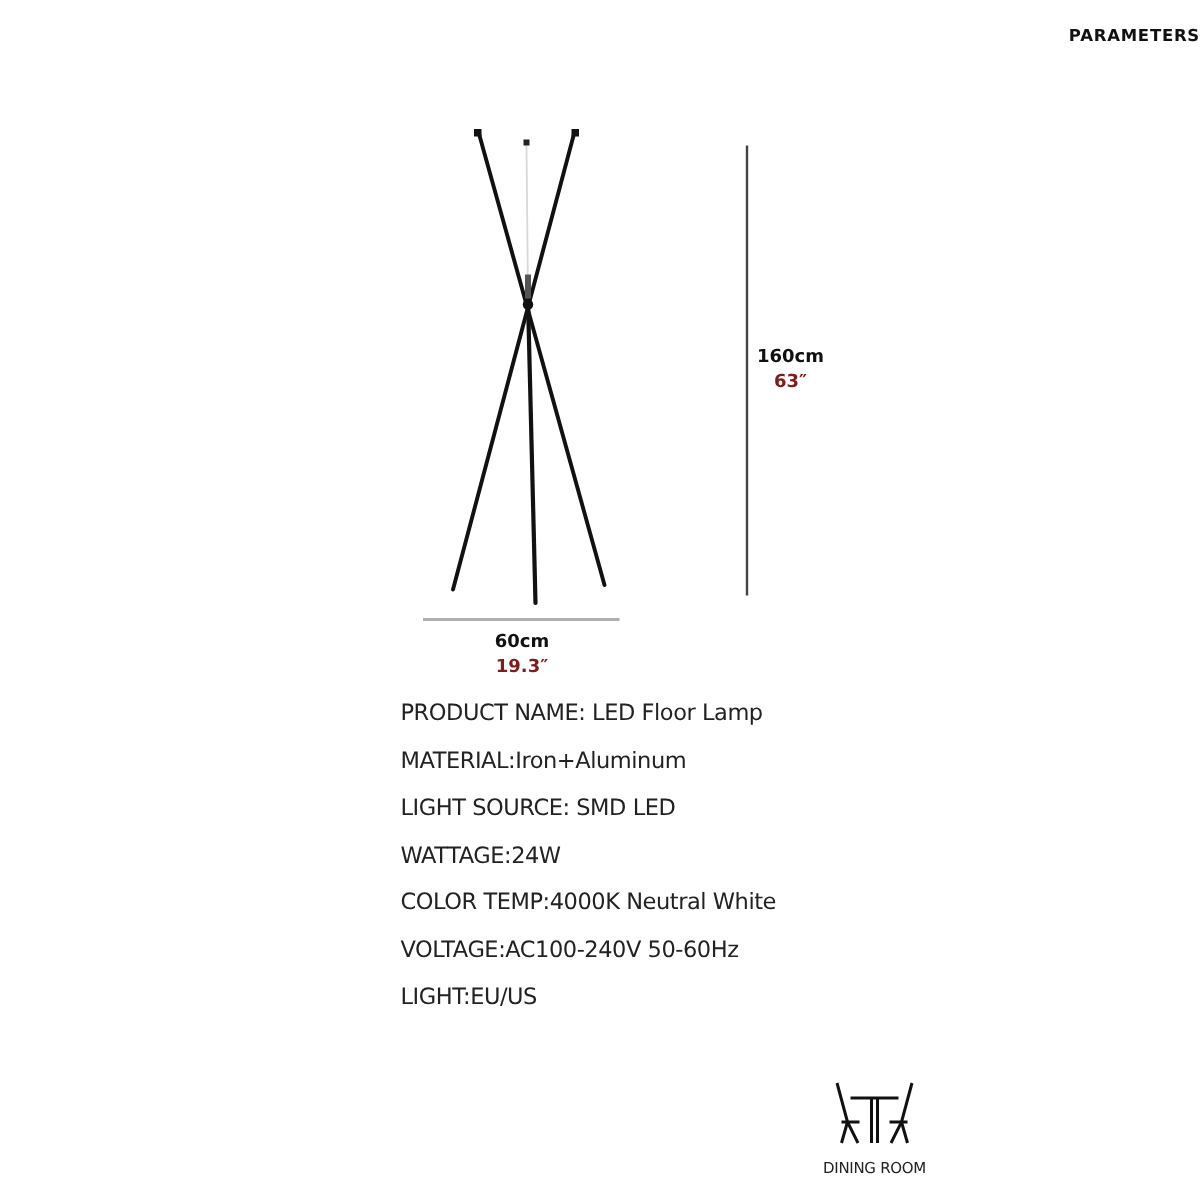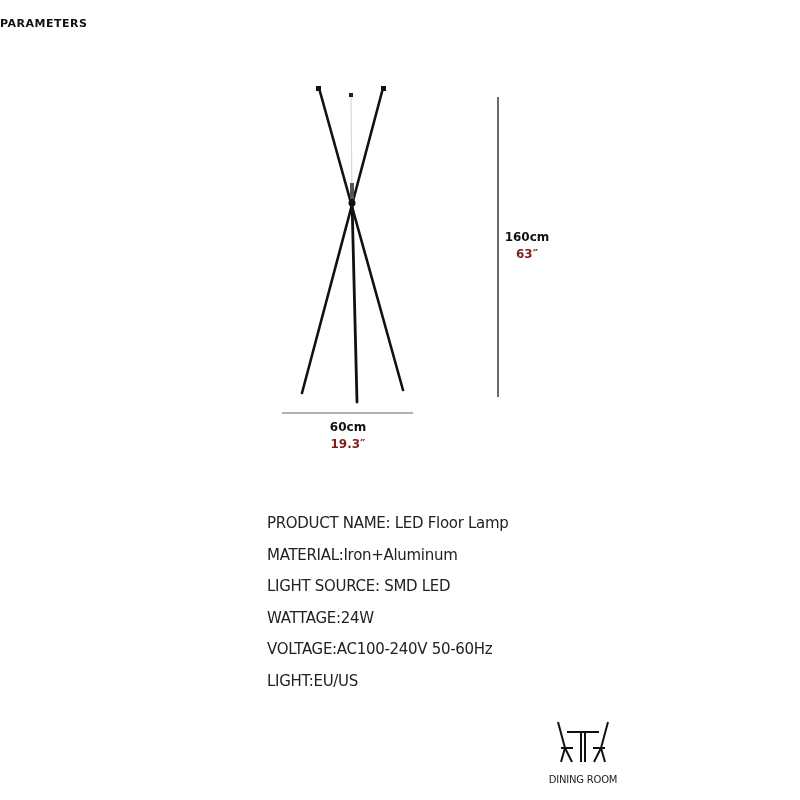--- a/index.html
+++ b/index.html
@@ -1,24 +1,24 @@
 <!DOCTYPE html>
 <html><head>
 <meta charset="utf-8">
 <style>
   html, body { margin: 0; padding: 0; background: #ffffff; }
   body { width: 800px; height: 800px; position: relative; overflow: hidden; font-family: "DejaVu Sans", sans-serif; color: #111; }
-  .title { position: absolute; top: 17px; left: 0; width: 800px; text-align: left; font-size: 11px; font-weight: bold; letter-spacing: 0.5px; color: #111; }
+  .title { position: absolute; top: 17px; left: 0; width: 800px; text-align: right; font-size: 11px; font-weight: bold; letter-spacing: 0.5px; color: #111; }
   .diagram { position: absolute; left: 0; top: 0; width: 800px; height: 460px; }
   .dim { position: absolute; font-size: 12px; font-weight: bold; text-align: center; line-height: 17px; }
   .dim .cm { color: #111; display: block; }
   .dim .in { color: #7f1d1d; display: block; }
   .dim-height { left: 503px; top: 229px; width: 48px; }
   .dim-width { left: 322px; top: 419px; width: 52px; }
-  .specs { position: absolute; left: 267px; top: 463px; margin-top: 48px; }
+  .specs { position: absolute; left: 267px; top: 463px; }
   .spec { font-size: 15px; height: 31.5px; line-height: 24px; color: #222; white-space: nowrap; font-family: "DejaVu Sans", sans-serif; letter-spacing: -0.3px; }
   .rooms { position: absolute; left: 0; top: 720px; width: 800px; height: 80px; }
   .room { position: absolute; top: 0; width: 120px; text-align: center; }
   .room svg { display: block; margin: 0 auto; }
   .room-label { display: block; font-size: 10px; color: #222; margin-top: 10px; letter-spacing: -0.2px; }
 </style>
 </head>
 <body>
 
 <div class="title">PARAMETERS</div>
@@ -55,20 +55,21 @@
 <div class="dim dim-width">
   <span class="cm">60cm</span>
   <span class="in">19.3″</span>
 </div>
 
 <div class="specs">
   <div class="spec">PRODUCT NAME: LED Floor Lamp</div>
   <div class="spec">MATERIAL:Iron+Aluminum</div>
   <div class="spec">LIGHT SOURCE: SMD LED</div>
   <div class="spec">WATTAGE:24W</div>
+  <div class="spec">COLOR TEMP:4000K Neutral White</div>
   <div class="spec">VOLTAGE:AC100-240V 50-60Hz</div>
   <div class="spec">LIGHT:EU/US</div>
 </div>
 
 <div class="rooms">
 
 
   <div class="room" style="left:523px;">
     <svg width="60" height="44" viewBox="0 0 60 44">
       <g fill="none" stroke="#111" stroke-width="2">

